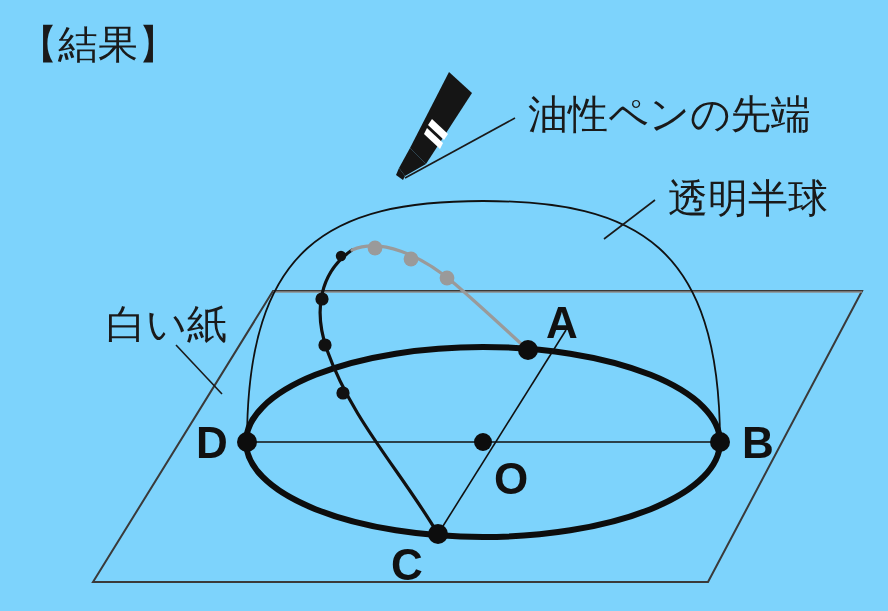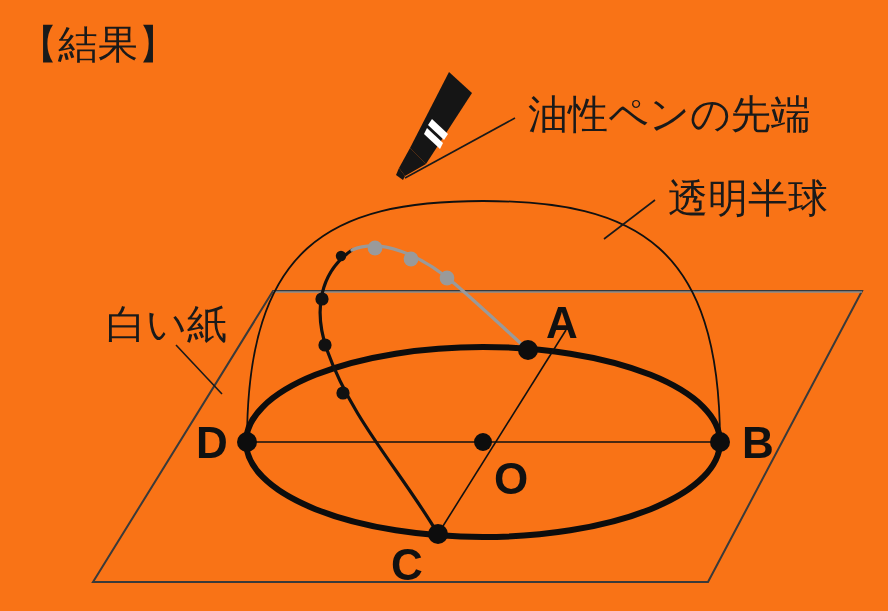--- a/index.html
+++ b/index.html
@@ -7,21 +7,21 @@
     padding: 0;
     background: #ffffff;
   }
   body {
     font-family: "Liberation Serif", "DejaVu Serif", serif;
   }
   #stage {
     position: relative;
     width: 888px;
     height: 611px;
-    background: #f97316;
+    background: #7dd3fc;
     overflow: hidden;
   }
   #figure-svg {
     position: absolute;
     left: 0;
     top: 0;
     width: 888px;
     height: 611px;
     display: block;
   }

